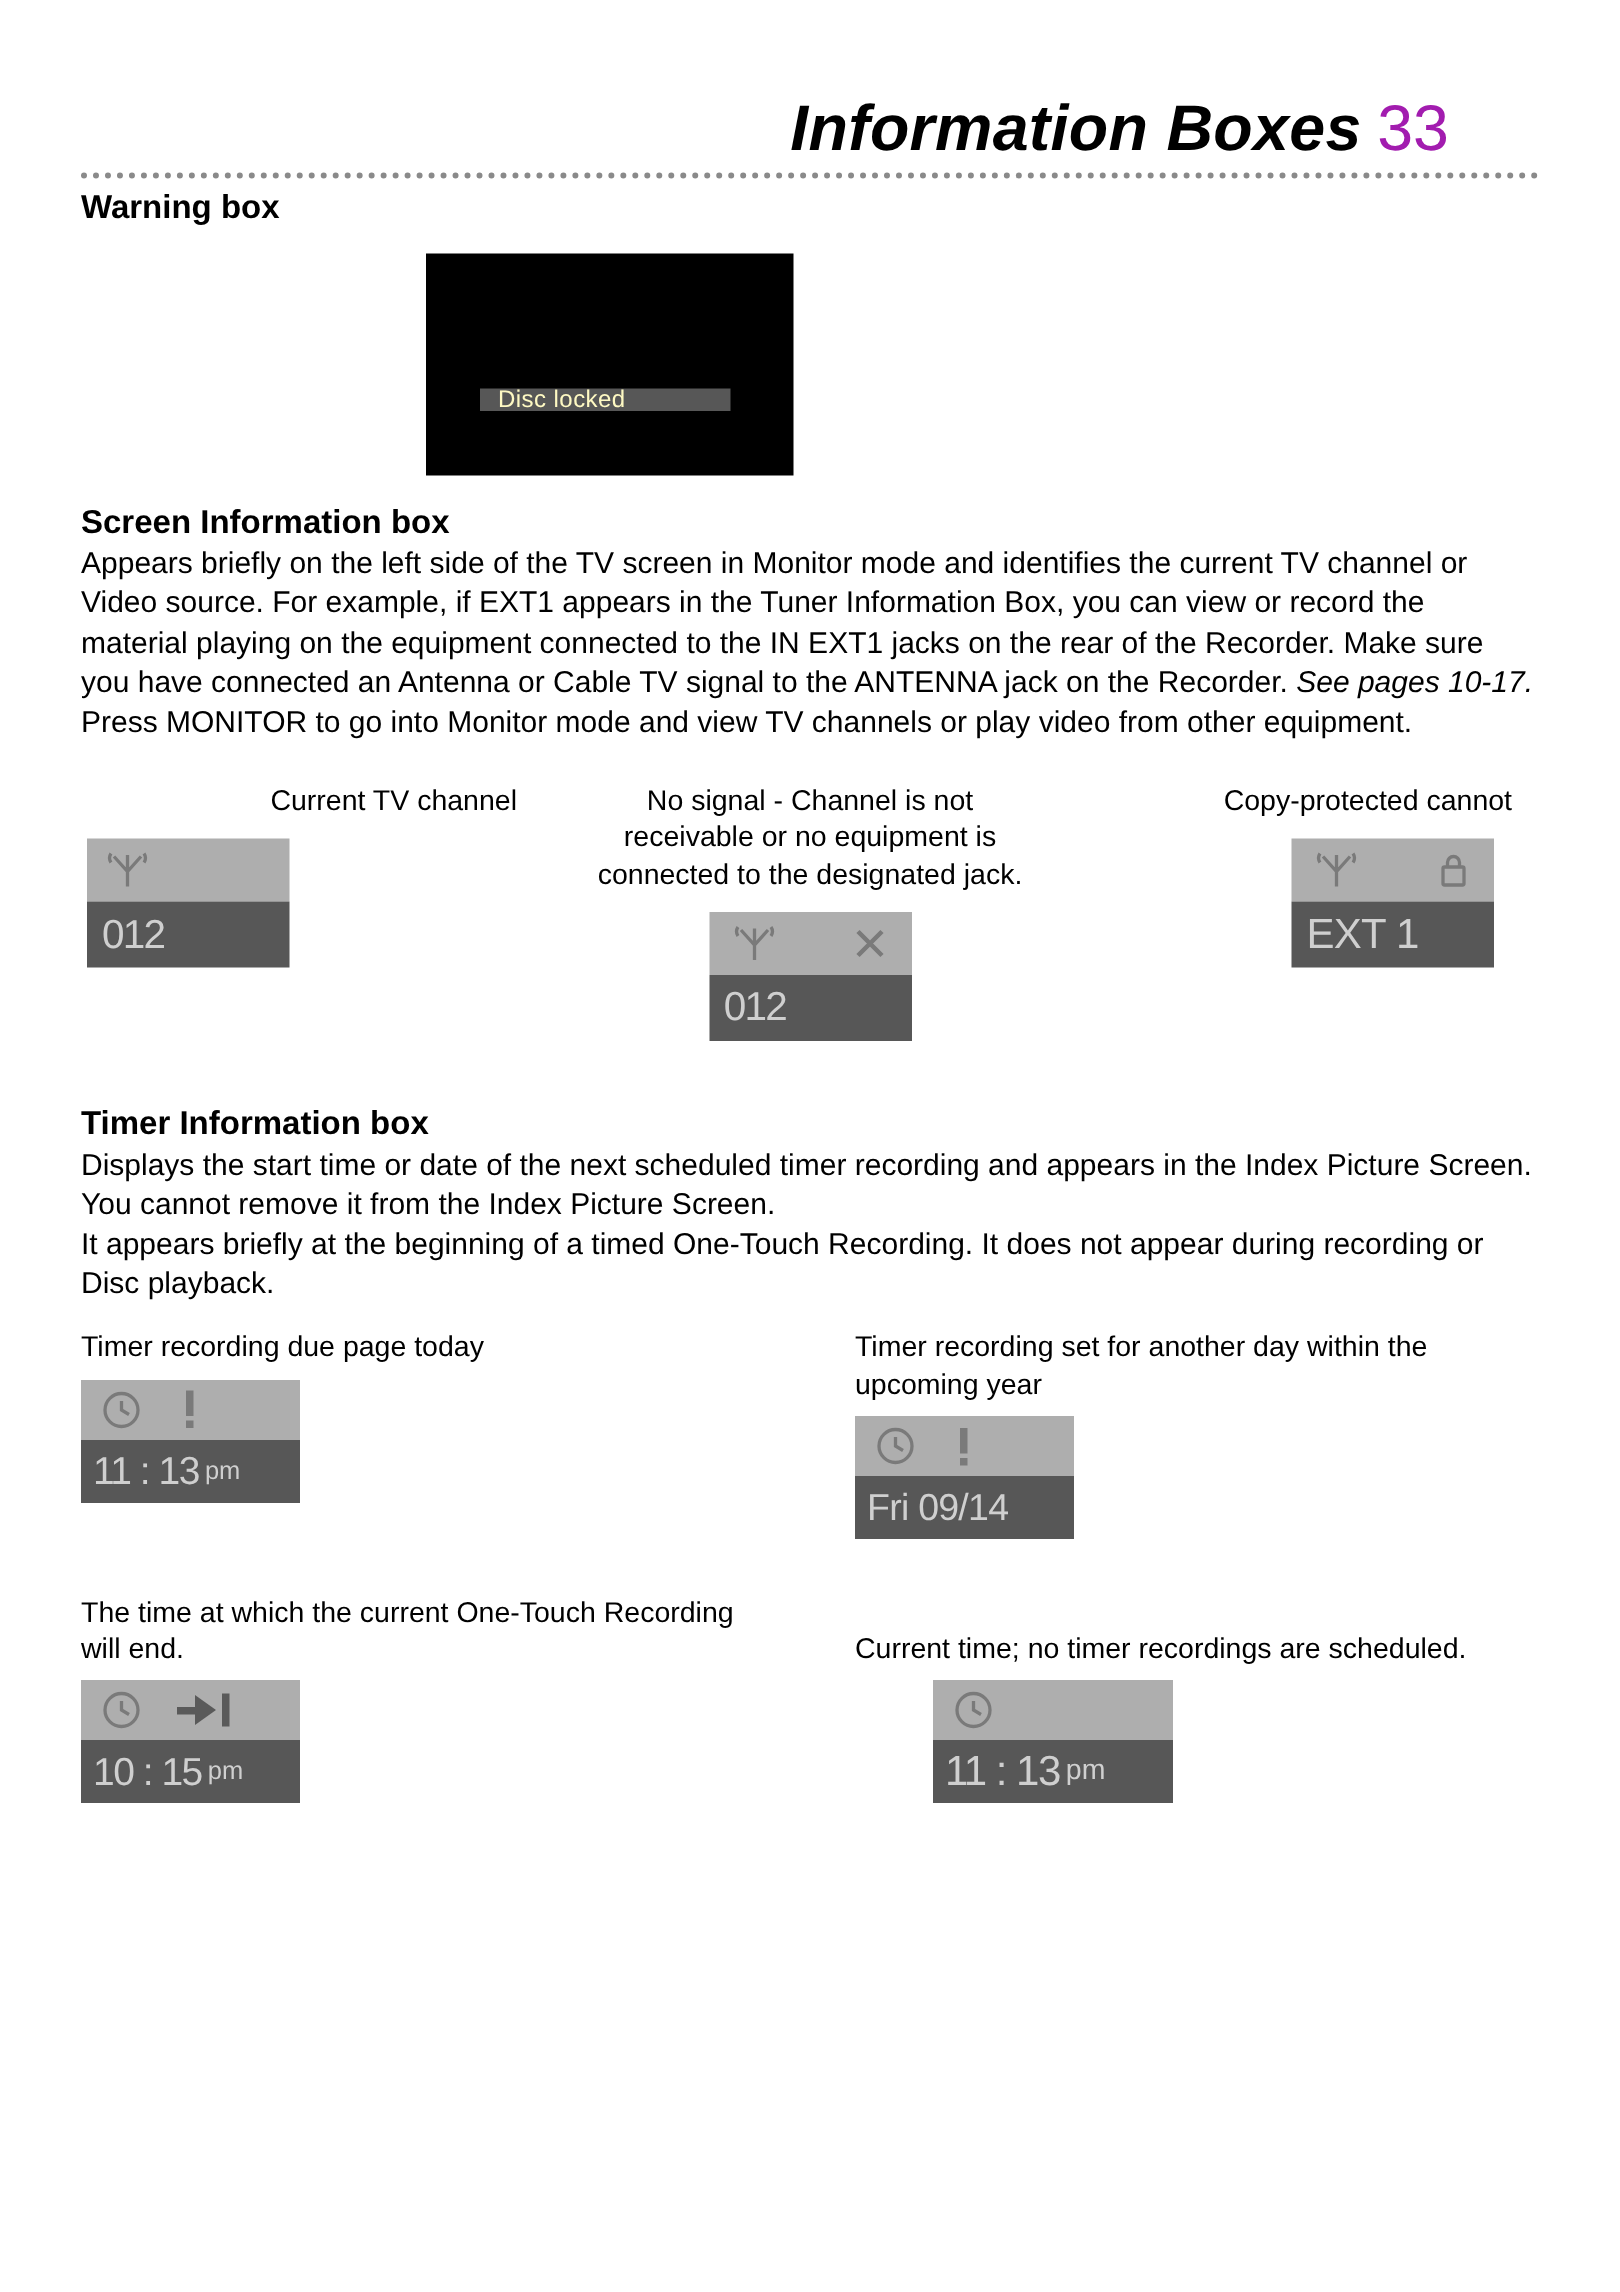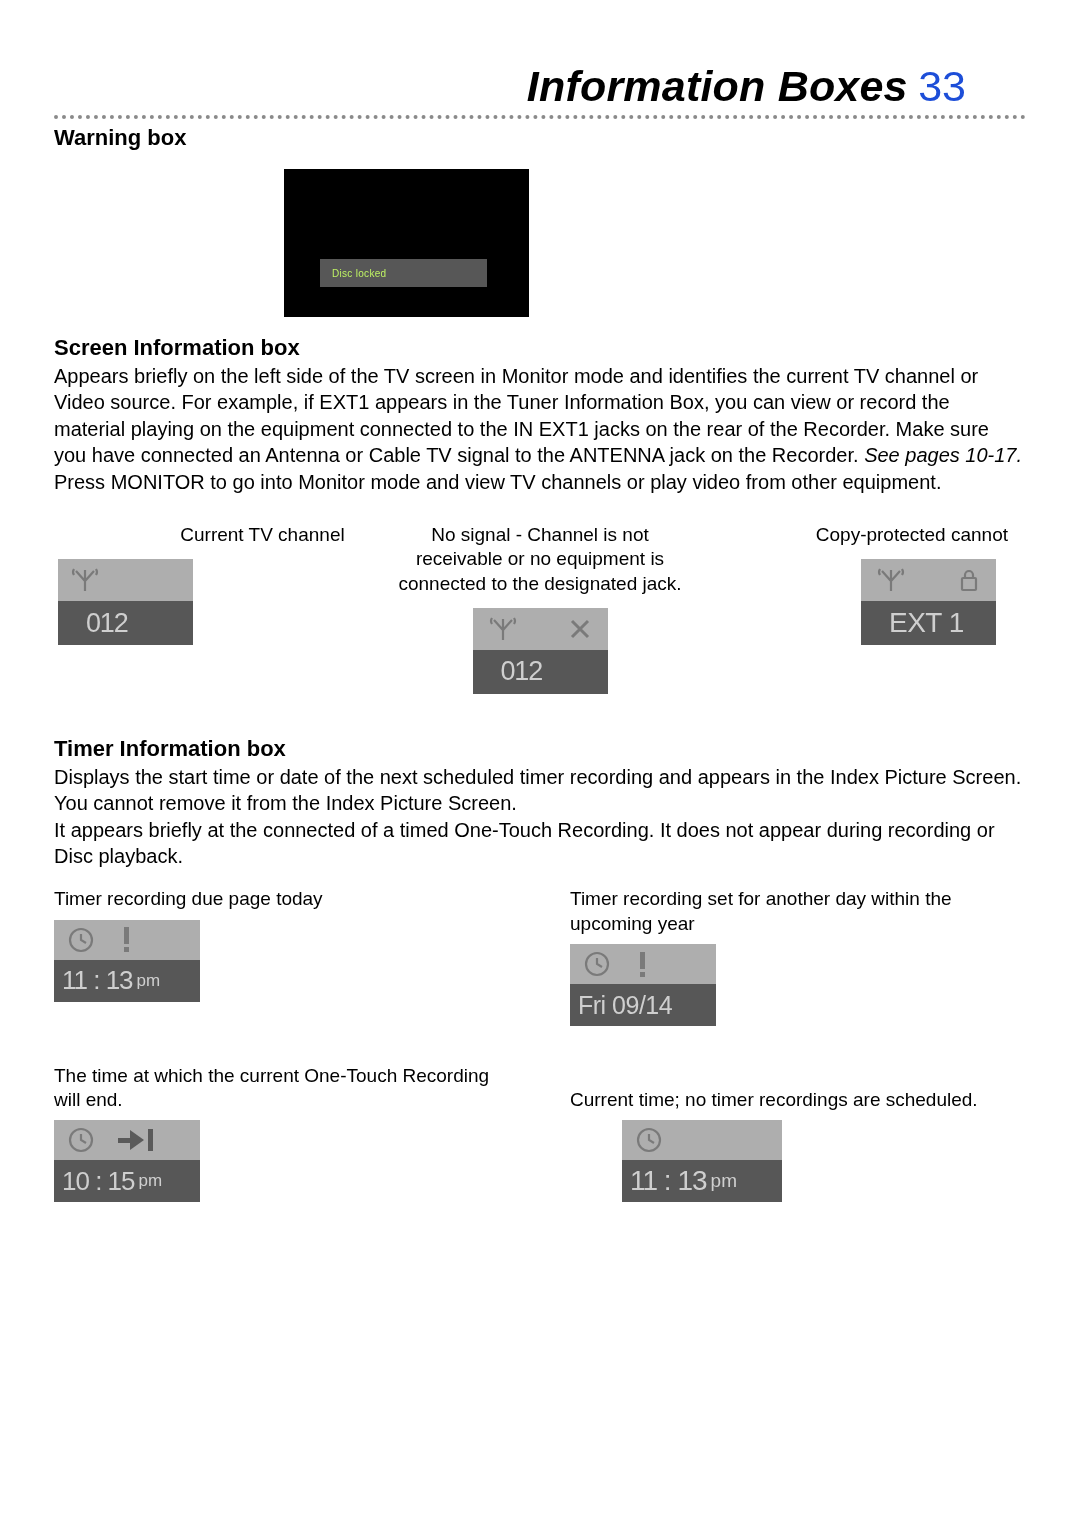--- a/index.html
+++ b/index.html
@@ -26,21 +26,21 @@
     font-size: 43px;
     font-style: italic;
     font-weight: 600;
     letter-spacing: 0.2px;
     margin-left: 12px;
   }
   .title-num {
     font-size: 43px;
     font-weight: 400;
     font-style: normal;
-    color: #1d4ed8;
+    color: #a21caf;
     margin-left: 6px;
   }
   .dotted {
     margin-top: 4px;
     border: none;
     border-top: 4px dotted #8a8a8a;
     height: 0;
     margin-bottom: 6px;
   }
   .section-h {
@@ -61,24 +61,24 @@
     height: 148px;
     background: #000;
     margin: 18px 0 18px 230px;
     position: relative;
   }
   .warning-bar {
     position: absolute;
     left: 36px;
     top: 90px;
     width: 155px;
-    height: 28px;
+    height: 15px;
     background: #575757;
-    color: #bef264;
-    font-size: 10px;
+    color: #fef9c3;
+    font-size: 16px;
     letter-spacing: 0.3px;
     display: flex;
     align-items: center;
     padding-left: 12px;
     font-family: Arial, sans-serif;
   }
 
   
   .tuner-row {
     display: flex;
@@ -109,21 +109,21 @@
     gap: 20px;
   }
   .tbox-bot {
     height: 44px;
     background: #575757;
     color: #cfcfcf;
     font-size: 28px;
     font-family: Arial, sans-serif;
     display: flex;
     align-items: center;
-    padding-left: 28px;
+    padding-left: 10px;
     letter-spacing: -0.5px;
   }
   .tbox-bot.condensed { letter-spacing: -1.2px; font-size: 27px; }
   .tuner-col.left .tuner-box { margin-left: 4px; }
   .tuner-col.center .tuner-box { margin: 0 auto; }
   .tuner-col.right .tuner-box { margin-left: auto; margin-right: 30px; }
 
   svg.ico { stroke: #7a7a7a; fill: none; stroke-width: 2.2; }
 
   
@@ -246,21 +246,21 @@
             <path d="M8 11 V8 a4 4 0 0 1 8 0 V11"></path>
           </svg>
         </div>
         <div class="tbox-bot">EXT 1</div>
       </div>
     </div>
   </div>
 
   <div class="section-h" style="margin-top:42px;">Timer Information box</div>
   <div class="body">Displays the start time or date of the next scheduled timer recording and appears in the Index Picture Screen. You cannot remove it from the Index Picture Screen.</div>
-  <div class="body">It appears briefly at the connected of a timed One-Touch Recording. It does not appear during recording or Disc playback.</div>
+  <div class="body">It appears briefly at the beginning of a timed One-Touch Recording. It does not appear during recording or Disc playback.</div>
 
   <div class="timer-row">
 
     <div class="timer-col">
 
       <div class="timer-caption">Timer recording due page today</div>
       <div class="timer-box">
         <div class="tmr-top">
           <svg class="ico" width="30" height="30" viewBox="0 0 30 30">
             <circle cx="15" cy="15" r="11"></circle>

